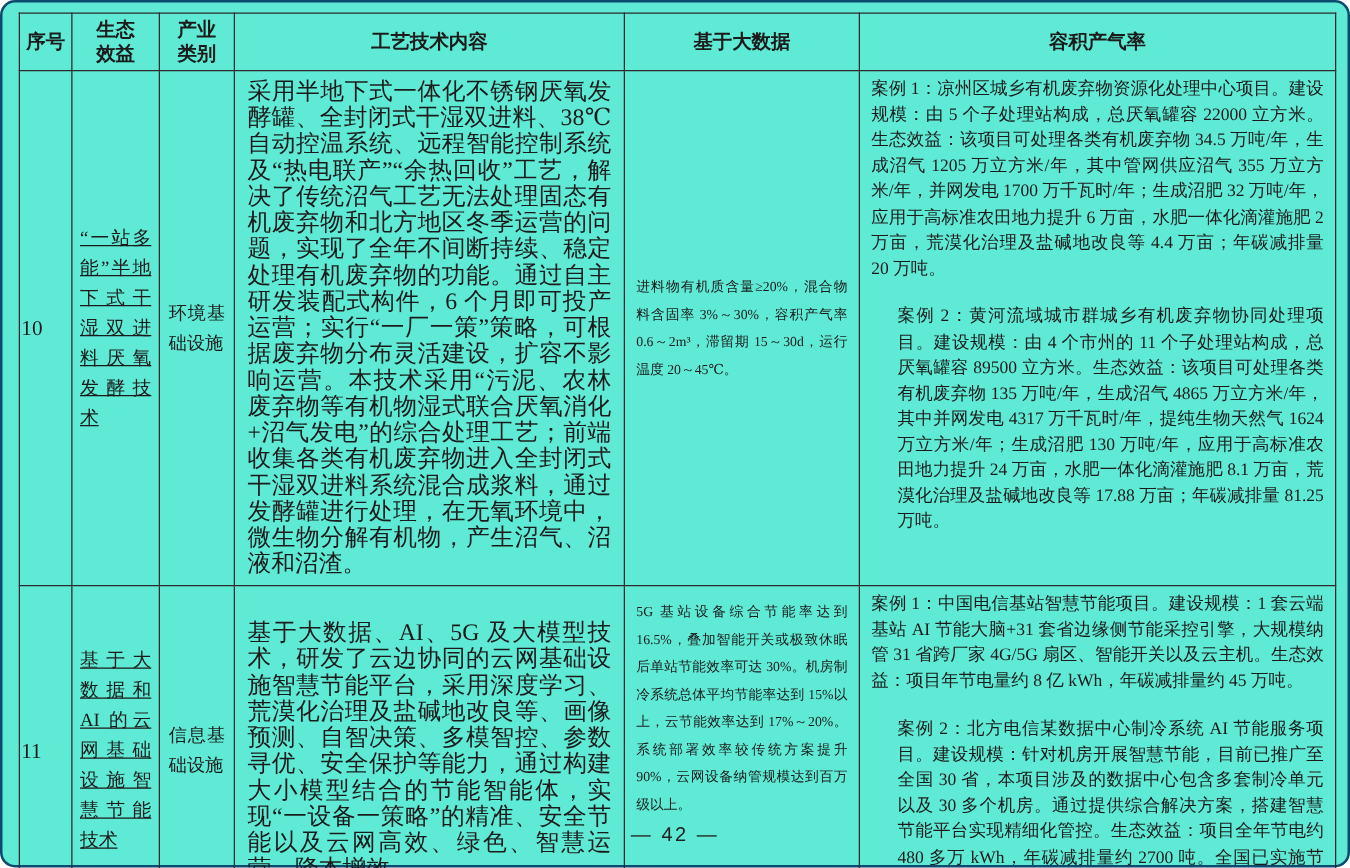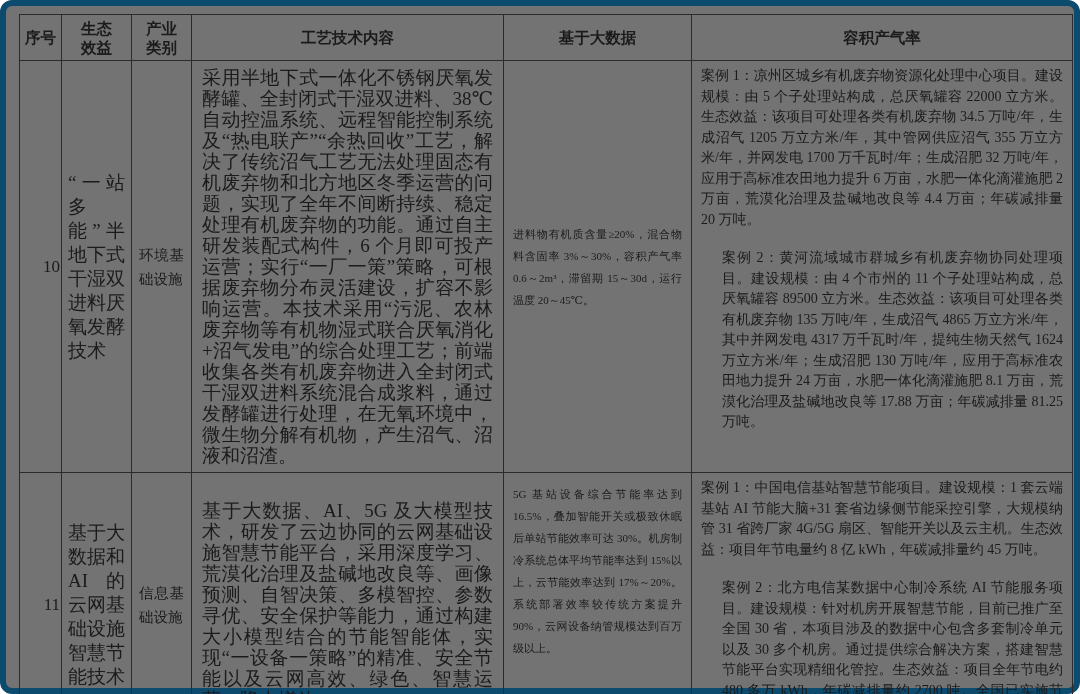--- a/index.html
+++ b/index.html
@@ -8,24 +8,24 @@
     width: 1080px;
     height: 694px;
     background: #ffffff;
     overflow: hidden;
     font-family: "Liberation Serif", "DejaVu Serif", serif;
     color: #1b1b1b;
   }
   .page-frame {
     position: absolute;
     inset: 0;
-    border: 6px solid #0c4a6e;
+    border: 2px solid #0c4a6e;
     border-radius: 12px;
     box-sizing: border-box;
-    background: #737373;
+    background: #5eead4;
   }
   table.doc-table {
     position: absolute;
     left: 13px;
     top: 8px;
     width: 1053px;
     border-collapse: collapse;
     table-layout: fixed;
   }
   .doc-table th, .doc-table td {
@@ -41,30 +41,31 @@
     font-size: 15.5px;
     font-weight: bold;
     text-align: center;
     vertical-align: middle;
     line-height: 19px;
     padding: 2px;
   }
   .hdr-wrap2 { display: inline-block; width: 2.3em; }
 
   td.cell-no {
-    text-align: right;
+    text-align: left;
     vertical-align: middle;
     font-size: 17px;
   }
   td.cell-name {
     vertical-align: middle;
     text-align: justify;
-    font-size: 19px;
+    font-size: 15px;
     line-height: 24px;
     padding: 0 6px;
+    text-decoration: underline;
   }
   td.cell-cat {
     vertical-align: middle;
     text-align: justify;
     font-size: 14.5px;
     line-height: 24px;
     padding: 16px 7px;
   }
   td.cell-content {
     vertical-align: middle;
@@ -158,14 +159,15 @@
         <td class="cell-content">基于大数据、AI、5G 及大模型技术，研发了云边协同的云网基础设施智慧节能平台，采用深度学习、荒漠化治理及盐碱地改良等、画像预测、自智决策、多模智控、参数寻优、安全保护等能力，通过构建大小模型结合的节能智能体，实现“一设备一策略”的精准、安全节能以及云网高效、绿色、智慧运营，降本增效。</td>
         <td class="cell-params v-top">5G 基站设备综合节能率达到 16.5%，叠加智能开关或极致休眠后单站节能效率可达 30%。机房制冷系统总体平均节能率达到 15%以上，云节能效率达到 17%～20%。系统部署效率较传统方案提升 90%，云网设备纳管规模达到百万级以上。</td>
         <td class="cell-cases">
           <p class="case-para">案例 1：中国电信基站智慧节能项目。建设规模：1 套云端基站 AI 节能大脑+31 套省边缘侧节能采控引擎，大规模纳管 31 省跨厂家 4G/5G 扇区、智能开关以及云主机。生态效益：项目年节电量约 8 亿 kWh，年碳减排量约 45 万吨。</p>
           <p class="case-para">案例 2：北方电信某数据中心制冷系统 AI 节能服务项目。建设规模：针对机房开展智慧节能，目前已推广至全国 30 省，本项目涉及的数据中心包含多套制冷单元以及 30 多个机房。通过提供综合解决方案，搭建智慧节能平台实现精细化管控。生态效益：项目全年节电约 480 多万 kWh，年碳减排量约 2700 吨。全国已实施节能机房年节电总量达 0.9 亿 kWh。</p>
         </td>
       </tr>
     </tbody>
   </table>
 
+  <div class="page-footer">— 42 —</div>
 
 </div>
 
 </body></html>

